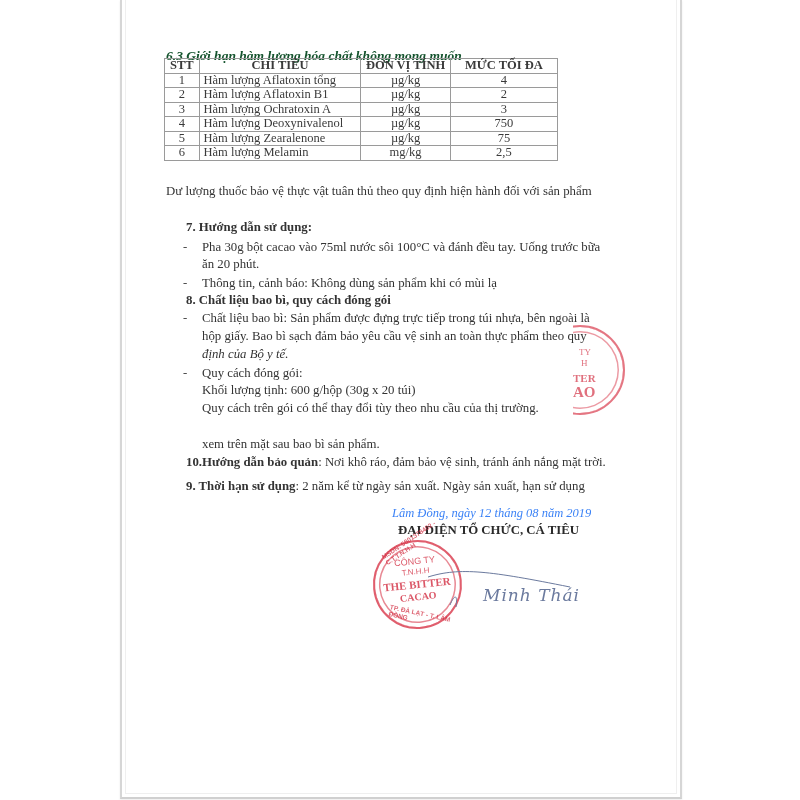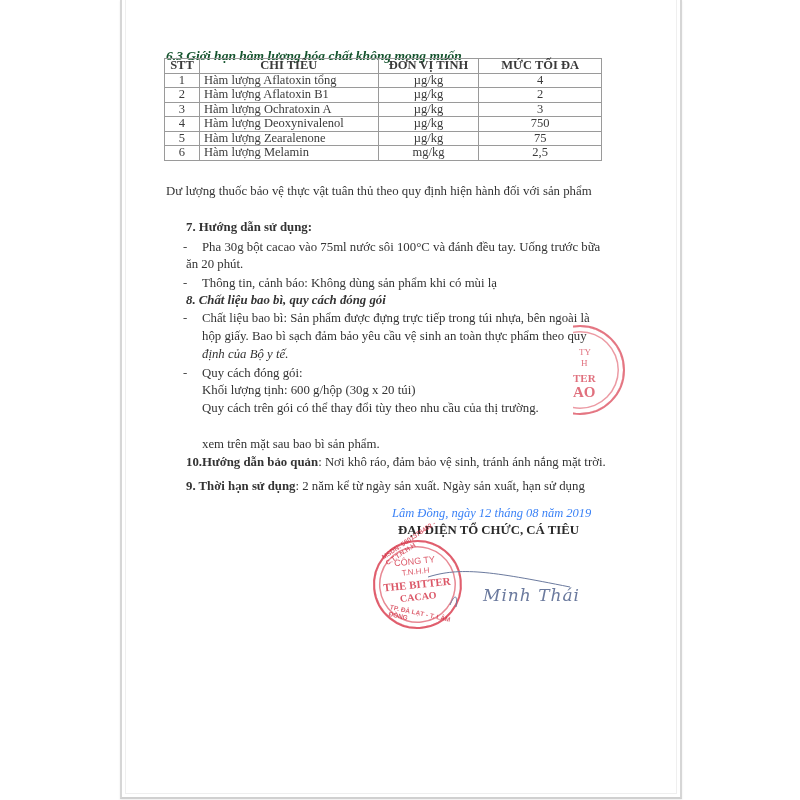--- a/index.html
+++ b/index.html
@@ -12,21 +12,21 @@
     border-left:2px solid #d6d6d6; border-right:2px solid #d6d6d6; border-bottom:2px solid #d0d0d0;
     background:#fff; box-shadow: 0 1px 2px rgba(0,0,0,0.08);
   }
   .page-inner {
     position:absolute; left:3px; right:3px; top:0; bottom:3px;
     border-left:1px solid #efefef; border-right:1px solid #efefef; border-bottom:1px solid #efefef;
   }
   .abs { position:absolute; white-space:nowrap; }
   .sec-title { left:166px; top:40px; font-size:13.5px; font-style:italic; font-weight:bold; color:#14532d;margin-top:8px; }
   table.limits {
-    position:absolute; left:164px; top:58px; width:438px; border-collapse:collapse;
+    position:absolute; left:164px; top:58px; width:394px; border-collapse:collapse;
     font-size:12.5px; color:#3a3a3a;
   }
   table.limits th, table.limits td {
     border:1px solid #9a9a9a; height:13.5px; padding:0 4px; line-height:13px;
   }
   table.limits th { font-weight:bold; text-align:center; font-size:12.5px; }
   table.limits td.c { text-align:center; }
   table.limits td.l { text-align:left; padding-left:4px; }
   .col-stt { width:26px; }
   .col-name { width:170px; }
@@ -102,25 +102,25 @@
       <td class="c">2,5</td>
     </tr>
   </tbody>
 </table>
 
 <div class="abs para" style="left:166px; top:184px;">Dư lượng thuốc bảo vệ thực vật tuân thủ theo quy định hiện hành đối với sản phẩm</div>
 
 <div class="abs para bold" style="left:186px; top:220px;">7.  Hướng dẫn sử dụng:</div>
 <div class="dash" style="left:183px; top:240px;">-</div>
 <div class="abs para" style="left:202px; top:240px;">Pha 30g bột cacao vào 75ml nước sôi 100°C và đánh đều tay. Uống trước bữa</div>
-<div class="abs para" style="left:186px; top:257px;">ăn 20 phút.</div>
+<div class="abs para" style="left:202px; top:257px;">ăn 20 phút.</div>
 <div class="dash" style="left:183px; top:276px;">-</div>
 <div class="abs para" style="left:202px; top:276px;">Thông tin, cảnh báo: Không dùng sản phẩm khi có mùi lạ</div>
 
-<div class="abs para bold" style="left:186px; top:293px;font-style:italic;">8.  Chất liệu bao bì, quy cách đóng gói</div>
+<div class="abs para bold" style="left:186px; top:293px;">8.  Chất liệu bao bì, quy cách đóng gói</div>
 <div class="dash" style="left:183px; top:311px;">-</div>
 <div class="abs para" style="left:202px; top:311px;">Chất liệu bao bì: Sản phẩm được đựng trực tiếp trong túi nhựa, bên ngoài là</div>
 <div class="abs para" style="left:202px; top:329px;">hộp giấy. Bao bì sạch đảm bảo yêu cầu vệ sinh an toàn thực phẩm theo quy</div>
 <div class="abs para" style="left:202px; top:347px;font-style:italic;">định của Bộ y tế.</div>
 <div class="dash" style="left:183px; top:366px;">-</div>
 <div class="abs para" style="left:202px; top:366px;">Quy cách đóng gói:</div>
 <div class="abs para" style="left:202px; top:383px;">Khối lượng tịnh: 600 g/hộp (30g x 20 túi)</div>
 <div class="abs para" style="left:202px; top:401px;">Quy cách trên gói có thể thay đổi tùy theo nhu cầu của thị trường.</div>
 
 <div class="abs para" style="left:186px; top:431px;margin-top:48px;">

